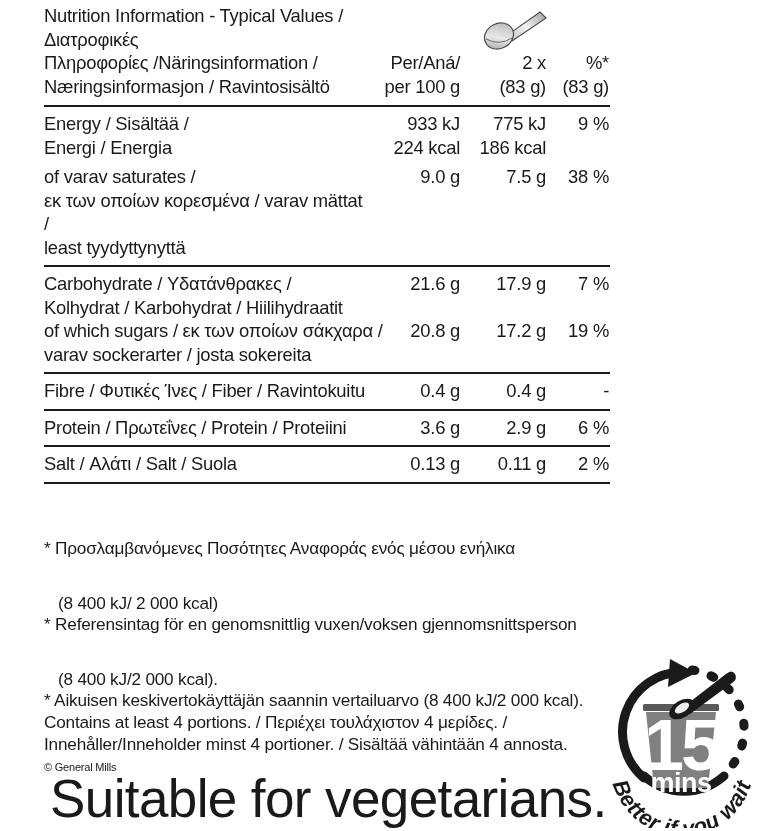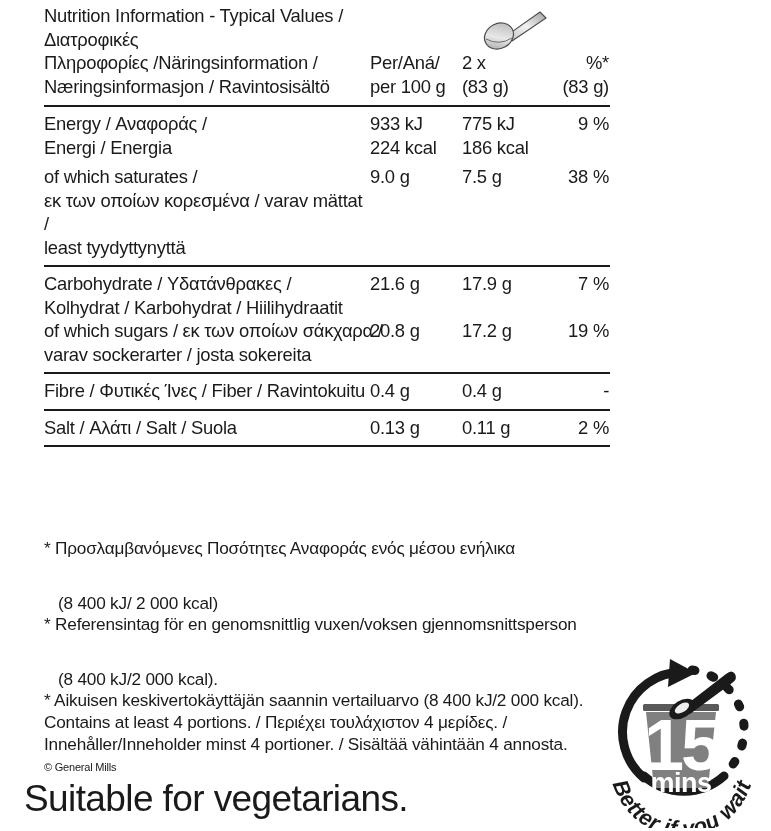--- a/index.html
+++ b/index.html
@@ -40,21 +40,21 @@
     font-size: 18.4px;
     line-height: 23.5px;
     letter-spacing: -0.25px;
     font-stretch: condensed;
   }
   col.c-name { width: 326px; }
   col.c-v1   { width: 92px; }
   col.c-v2   { width: 86px; }
   col.c-v3   { width: 62px; }
 
-  .val { text-align: left; white-space: nowrap; padding-right: 2px !important; }
+  .val { text-align: right; white-space: nowrap; padding-right: 2px !important; }
   .v3  { text-align: right; white-space: nowrap; padding-right: 1px !important; }
 
   
   tr.rule-top > td {
     border-top: 2.2px solid #1a1a1a;
     padding-top: 5px !important;
   }
   tr.grp > td { padding-bottom: 6px !important; margin-left: 32px; }
 
   .hdr td {
@@ -94,23 +94,23 @@
     position: absolute;
     left: 44px;
     top: 757px;
     font-size: 11px;
     line-height: 20px;
     letter-spacing: -0.2px;
     white-space: nowrap;
   }
   .veg {
     position: absolute;
-    left: 24px;
+    left: 50px;
     top: 774px;
-    font-size: 37px;
+    font-size: 53px;
     line-height: 49px;
     letter-spacing: -0.6px;
     white-space: nowrap;
   }
 
   
   .badge {
     position: absolute;
     left: 596px;
     top: 646px;
@@ -146,35 +146,35 @@
           <td class="v3">%*</td>
         </tr>
         <tr class="hdr hdr-pad">
           <td>Næringsinformasjon / Ravintosisältö</td>
           <td class="val">per 100 g</td>
           <td class="val">(83 g)</td>
           <td class="v3">(83 g)</td>
         </tr>
 
         <tr class="rule-top">
-          <td>Energy / Αναφοράς /</td>
+          <td>Energy / Sisältää /</td>
           <td class="val">933 kJ</td>
           <td class="val">775 kJ</td>
           <td class="v3">9 %</td>
         </tr>
         <tr class="grp">
           <td>Energi / Energia</td>
           <td class="val">224 kcal</td>
           <td class="val">186 kcal</td>
           <td class="v3"></td>
         </tr>
 
 
         <tr>
-          <td>of which saturates /</td>
+          <td>of varav saturates /</td>
           <td class="val">9.0 g</td>
           <td class="val">7.5 g</td>
           <td class="v3">38 %</td>
         </tr>
         <tr>
           <td>εκ των οποίων κορεσμένα / varav mättat /</td>
           <td class="val"></td>
           <td class="val"></td>
           <td class="v3"></td>
         </tr>
@@ -211,20 +211,26 @@
           <td class="v3"></td>
         </tr>
 
         <tr class="rule-top grp">
           <td>Fibre / Φυτικές Ίνες / Fiber / Ravintokuitu</td>
           <td class="val">0.4 g</td>
           <td class="val">0.4 g</td>
           <td class="v3">-</td>
         </tr>
 
+        <tr class="rule-top grp">
+          <td>Protein / Πρωτεΐνες / Protein / Proteiini</td>
+          <td class="val">3.6 g</td>
+          <td class="val">2.9 g</td>
+          <td class="v3">6 %</td>
+        </tr>
 
         <tr class="rule-top grp">
           <td>Salt / Αλάτι / Salt / Suola</td>
           <td class="val">0.13 g</td>
           <td class="val">0.11 g</td>
           <td class="v3">2 %</td>
         </tr>
 
         <tr class="rule-top">
           <td style="height:0;line-height:0;font-size:0;"></td>

